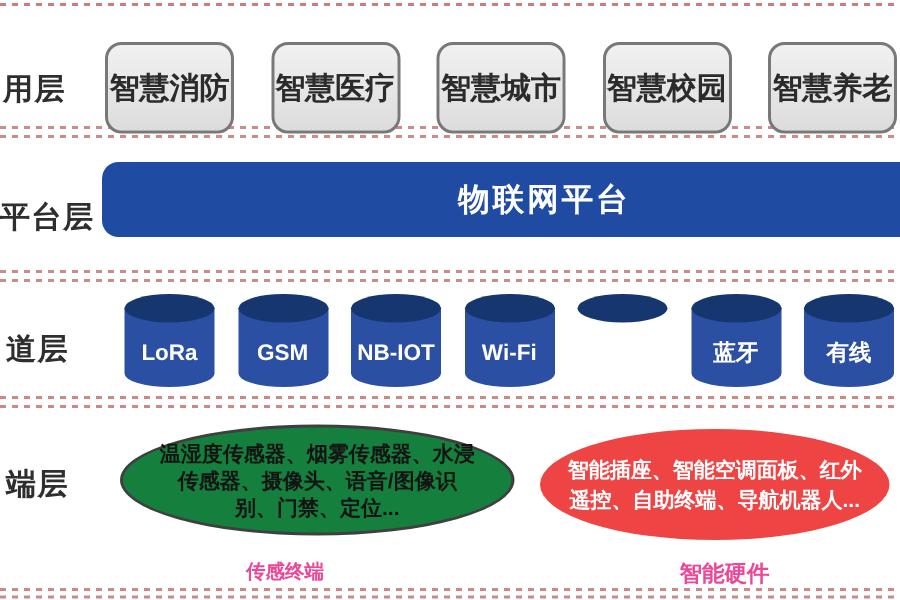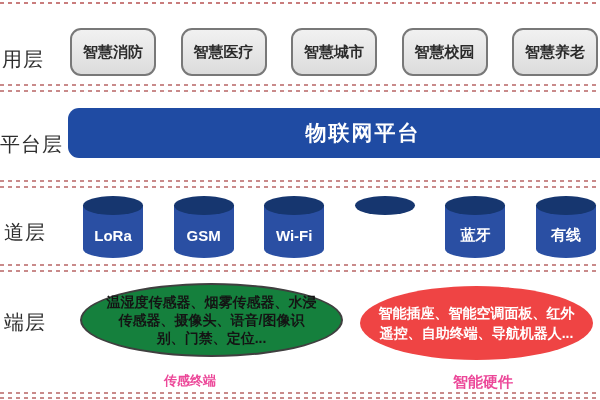--- a/index.html
+++ b/index.html
@@ -9,33 +9,33 @@
     overflow:hidden; font-family:"Liberation Sans","DejaVu Sans",sans-serif;
   }
   
   .sep {
     position:absolute; left:0; right:0; height:2px;
     background:repeating-linear-gradient(90deg,#c98a8a 0 4px,transparent 4px 8px);
   }
   .sep.strong { background:repeating-linear-gradient(90deg,#c97d7d 0 4px,transparent 4px 8px); }
   
   .layer-label {
-    position:absolute; font-size:20px; font-weight:normal; color:#2e2e2e;
+    position:absolute; font-size:20px; font-weight:bold; color:#2e2e2e;
     white-space:nowrap; letter-spacing:1px;
   }
   
   .app-row {
     position:absolute; left:70px; top:28px; width:528px; height:44px;
     display:flex; justify-content:space-between;
   }
   .app-box {
-    width:86px; height:48px; border:2px solid #787878; border-radius:11px;
+    width:86px; height:61px; border:2px solid #787878; border-radius:11px;
     background:linear-gradient(#f1f1f1,#dcdcdc);
     display:flex; align-items:center; justify-content:center;
-    font-size:15px; font-weight:bold; color:#2b2b2b; white-space:nowrap;
+    font-size:20px; font-weight:bold; color:#2b2b2b; white-space:nowrap;
   }
   
   .platform-bar {
     position:absolute; left:68px; top:108px; width:590px; height:50px;
     background:#1f4ba3; border-radius:11px;
     display:flex; align-items:center; justify-content:center;
     color:#ffffff; font-size:21px; font-weight:bold; letter-spacing:2px;
   }
   
   .channel-row {
@@ -116,20 +116,26 @@
     </div>
     <div class="cyl">
       <div class="cyl-top"></div>
       <div class="cyl-body">
           <span>GSM</span>
         </div>
     </div>
     <div class="cyl">
       <div class="cyl-top"></div>
       <div class="cyl-body">
+          <span>NB-IOT</span>
+        </div>
+    </div>
+    <div class="cyl">
+      <div class="cyl-top"></div>
+      <div class="cyl-body">
           <span>Wi-Fi</span>
         </div>
     </div>
     <div class="cyl">
       <div class="cyl-top"></div>
     </div>
     <div class="cyl">
       <div class="cyl-top"></div>
       <div class="cyl-body">
           <span>蓝牙</span>

